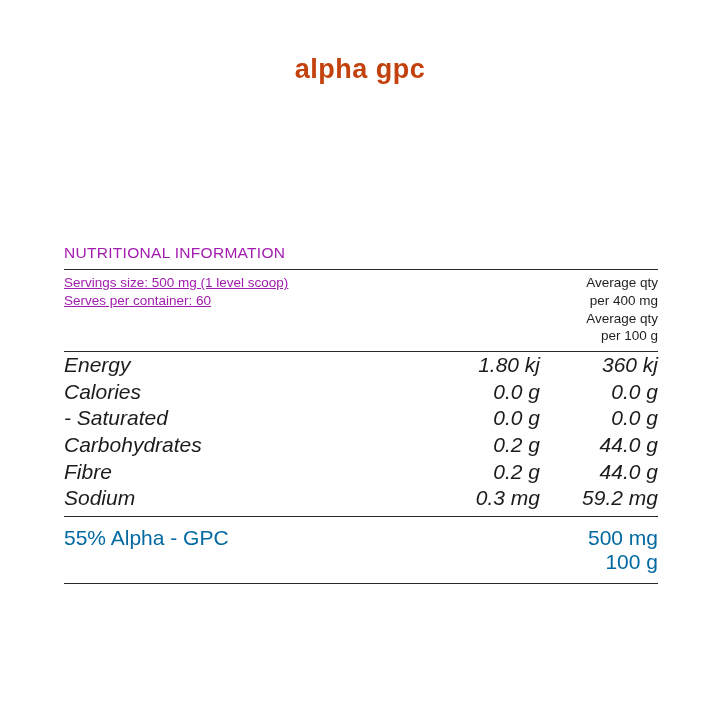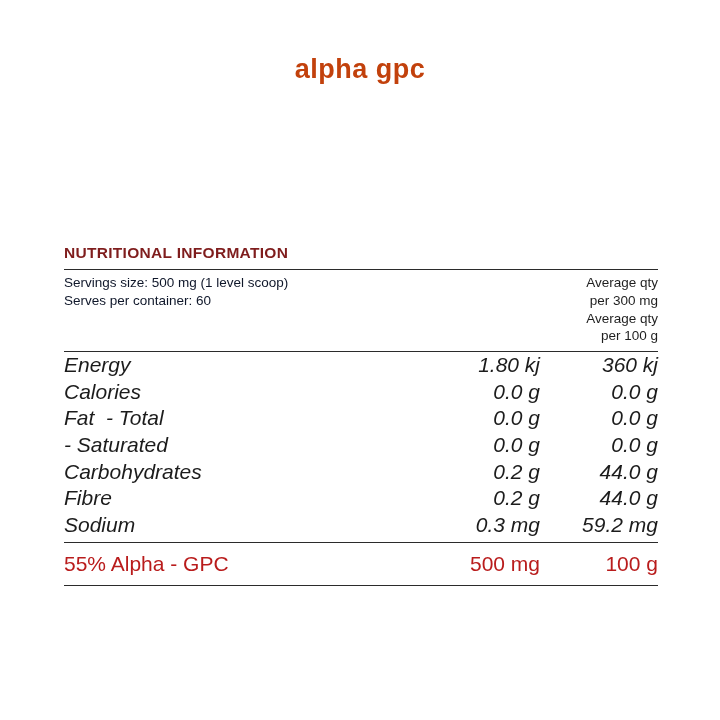--- a/index.html
+++ b/index.html
@@ -29,41 +29,42 @@
     margin-top: 54px;
   }
   .panel {
     position: absolute;
     left: 64px;
     top: 190px;
     width: 594px;
   }
   .panel-heading {
     font-size: 15.5px;
-    font-weight: 700;
+    font-weight: 400;
     letter-spacing: 0.3px;
-    color: #7f1d1d;
+    color: #a21caf;
     margin-bottom: 7px;
   }
   .rule {
     border-top: 1px solid #2b2b2b;
     width: 100%;
   }
 
   
   .head-block {
     display: flex;
     justify-content: space-between;
     align-items: flex-start;
     padding: 4px 0 6px 0;
   }
   .servings {
     font-size: 13.5px;
     line-height: 1.32;
-    color: #0f172a;
+    color: #a21caf;
+    text-decoration: underline;
   }
   .col-heads {
     display: flex;
     gap: 0px;
     flex-direction: column;
   }
   .col-head {
     width: 118px;
     text-align: right;
     font-size: 13.5px;
@@ -96,24 +97,25 @@
     padding-left: 50px;
   }
 
   
   .active-row {
     display: flex;
     justify-content: space-between;
     align-items: flex-start;
     font-size: 21px;
     padding: 9px 0 9px 0;
-    color: #b91c1c;
+    color: #0369a1;
   }
   .active-vals {
     display: flex;
+    flex-direction: column;
   }
   .active-val {
     width: 118px;
     text-align: right;
   }
 
   .ingredients {
     font-size: 13.5px;
     line-height: 1.45;
     color: #1f1f1f;
@@ -139,21 +141,21 @@
     <div class="rule"></div>
 
     <div class="head-block">
       <div class="servings">
         <div>Servings size: 500 mg (1 level scoop)</div>
         <div>Serves per container: 60</div>
       </div>
       <div class="col-heads">
         <div class="col-head">
           <div>Average qty</div>
-          <div>per 300 mg</div>
+          <div>per 400 mg</div>
         </div>
         <div class="col-head">
           <div>Average qty</div>
           <div>per 100 g</div>
         </div>
       </div>
     </div>
 
     <div class="rule"></div>
 
@@ -163,25 +165,20 @@
           <td class="name">Energy</td>
           <td class="val">1.80 kj</td>
           <td class="val">360 kj</td>
         </tr>
         <tr>
           <td class="name">Calories</td>
           <td class="val">0.0 g</td>
           <td class="val">0.0 g</td>
         </tr>
         <tr>
-          <td class="name">Fat  - Total</td>
-          <td class="val">0.0 g</td>
-          <td class="val">0.0 g</td>
-        </tr>
-        <tr>
           <td class="name indent">- Saturated</td>
           <td class="val">0.0 g</td>
           <td class="val">0.0 g</td>
         </tr>
         <tr>
           <td class="name">Carbohydrates</td>
           <td class="val">0.2 g</td>
           <td class="val">44.0 g</td>
         </tr>
         <tr>

